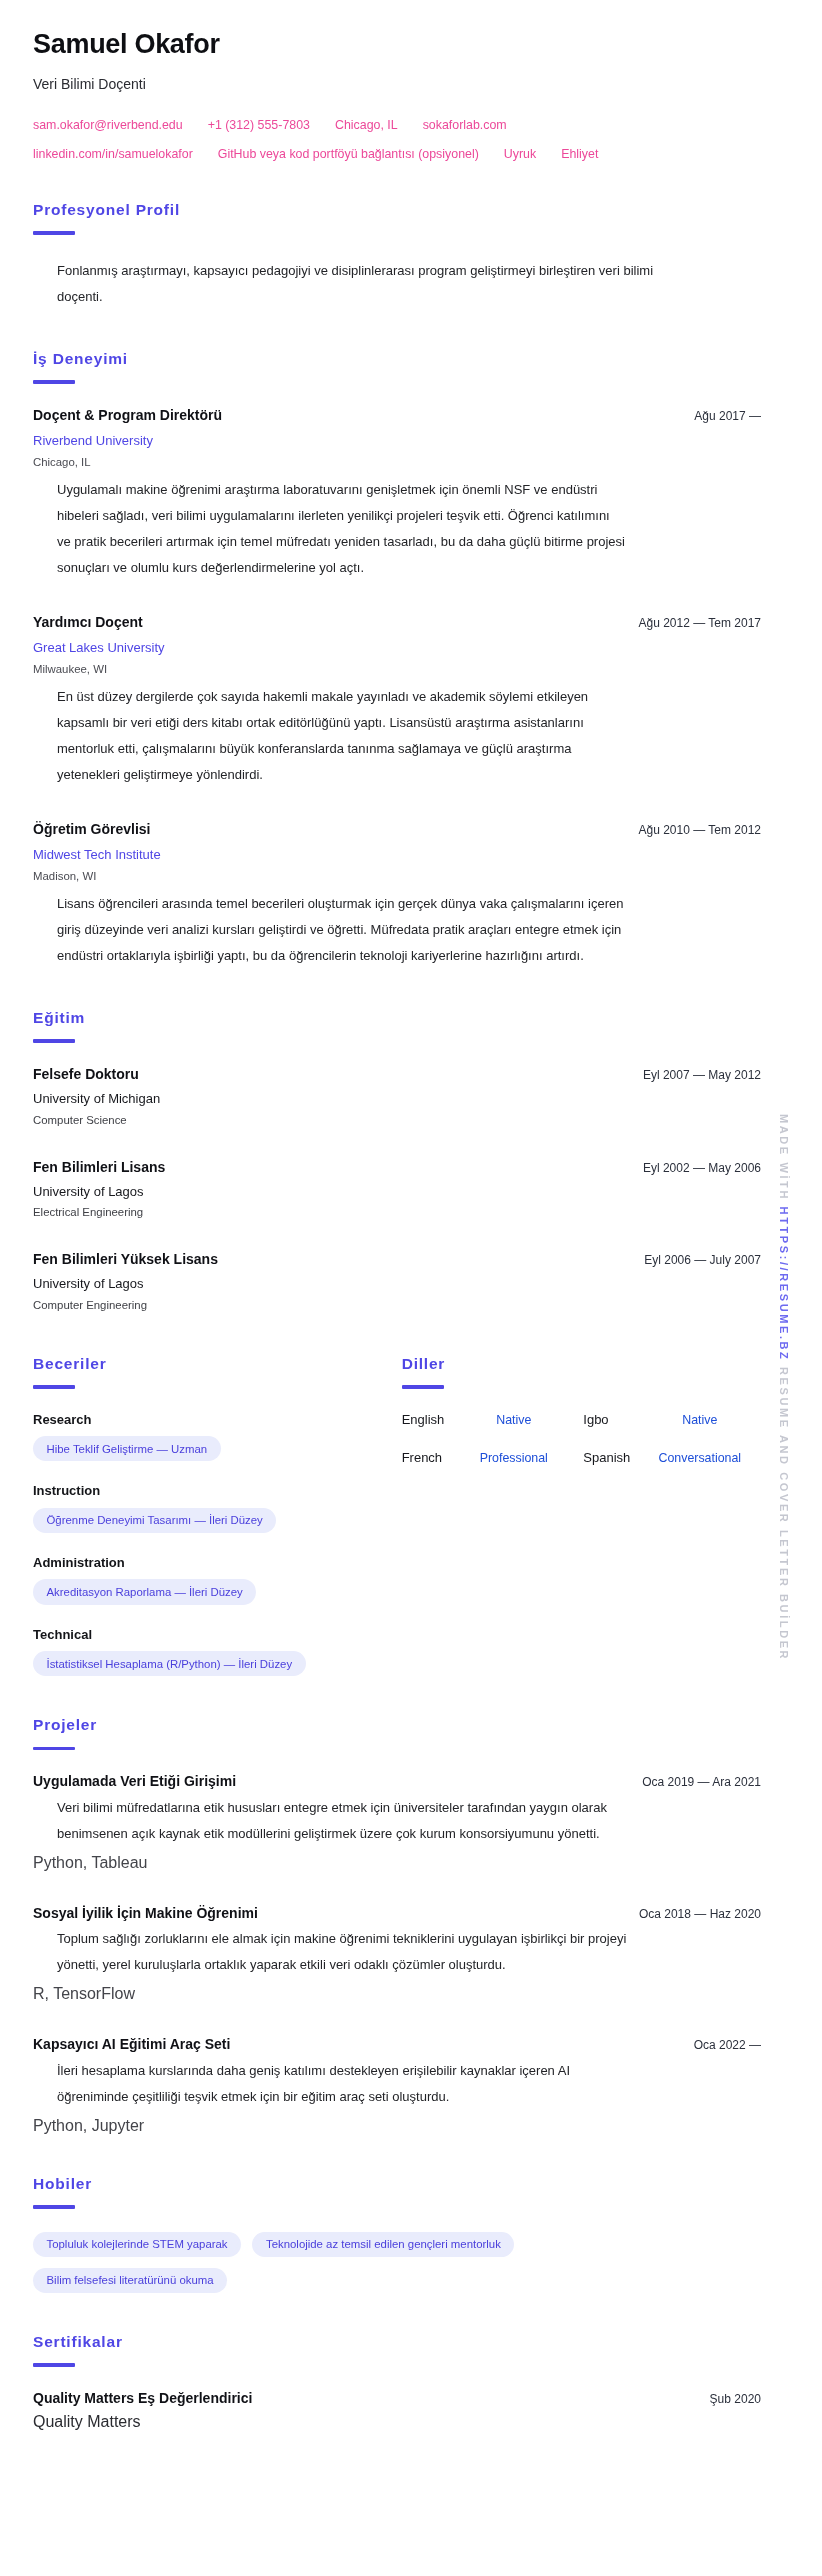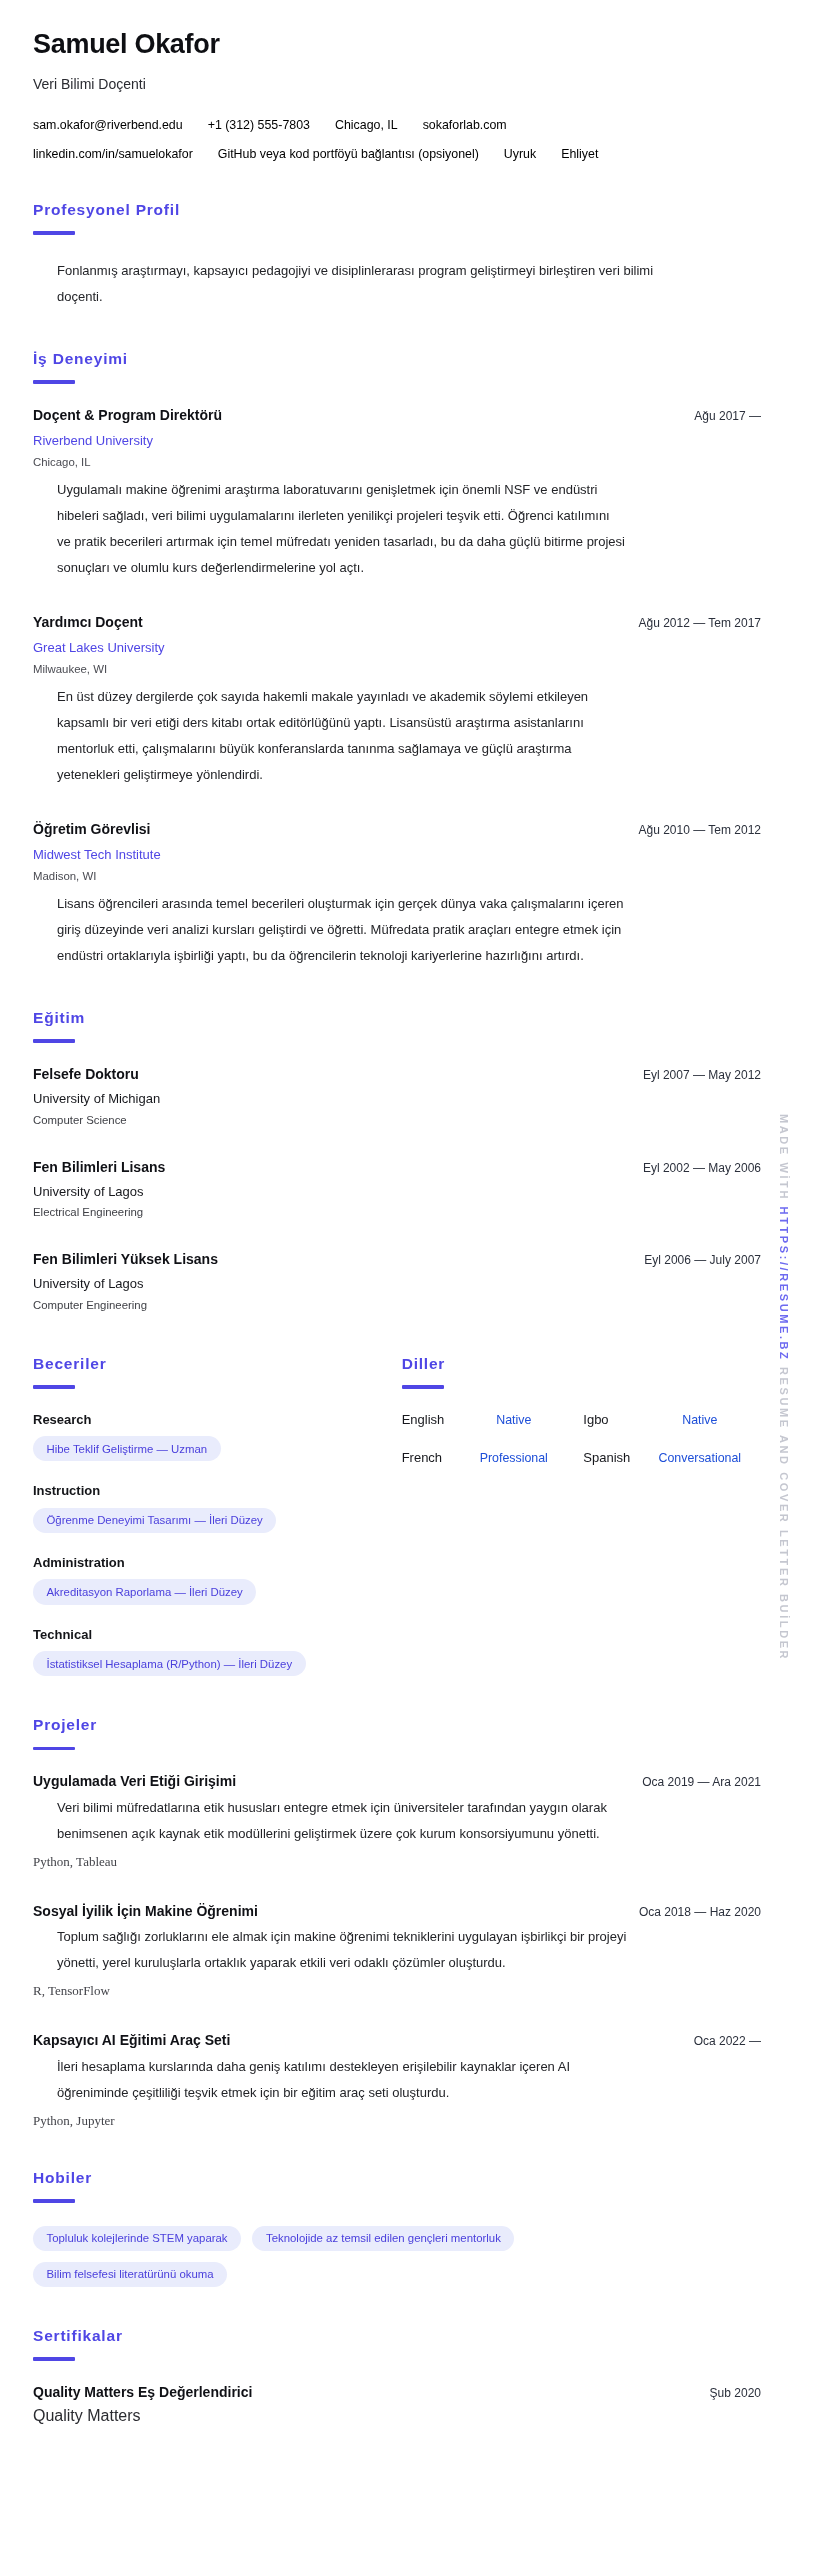--- a/index.html
+++ b/index.html
@@ -40,21 +40,21 @@
     font-size:14px;
     color:#2a2b31;
   }
   .contact-row{
     margin-top:26px;
     display:flex;
     flex-wrap:wrap;
     column-gap:25px;
     row-gap:10.4px;
     font-size:12.4px;
-    color:#000000;
+    color:#ec4899;
   }
   .contact-row + .contact-row{margin-top:15.5px;}
   
   section{margin-top:40px;}
   .sec-heading{
     font-size:15.5px;
     font-weight:700;
     letter-spacing:0.8px;
     color:var(--accent);
   }
@@ -114,23 +114,22 @@
     font-size:13px;
     color:#17181d;
   }
   .entry-field{
     margin-top:7.3px;
     font-size:11.4px;
     color:#3f4046;
   }
   .entry-stack{
     margin-top:7.3px;
-    font-size:13px;
+    font-size:16px;
     color:#43444a;
-    font-family:Liberation Serif, serif;
   }
   
   .two-col{
     margin-top:44px;
     display:grid;
     grid-template-columns:1fr 1fr;
     column-gap:9.3px;
   }
   .two-col section{margin-top:0;}
   .skill-group{margin-top:22px;}

